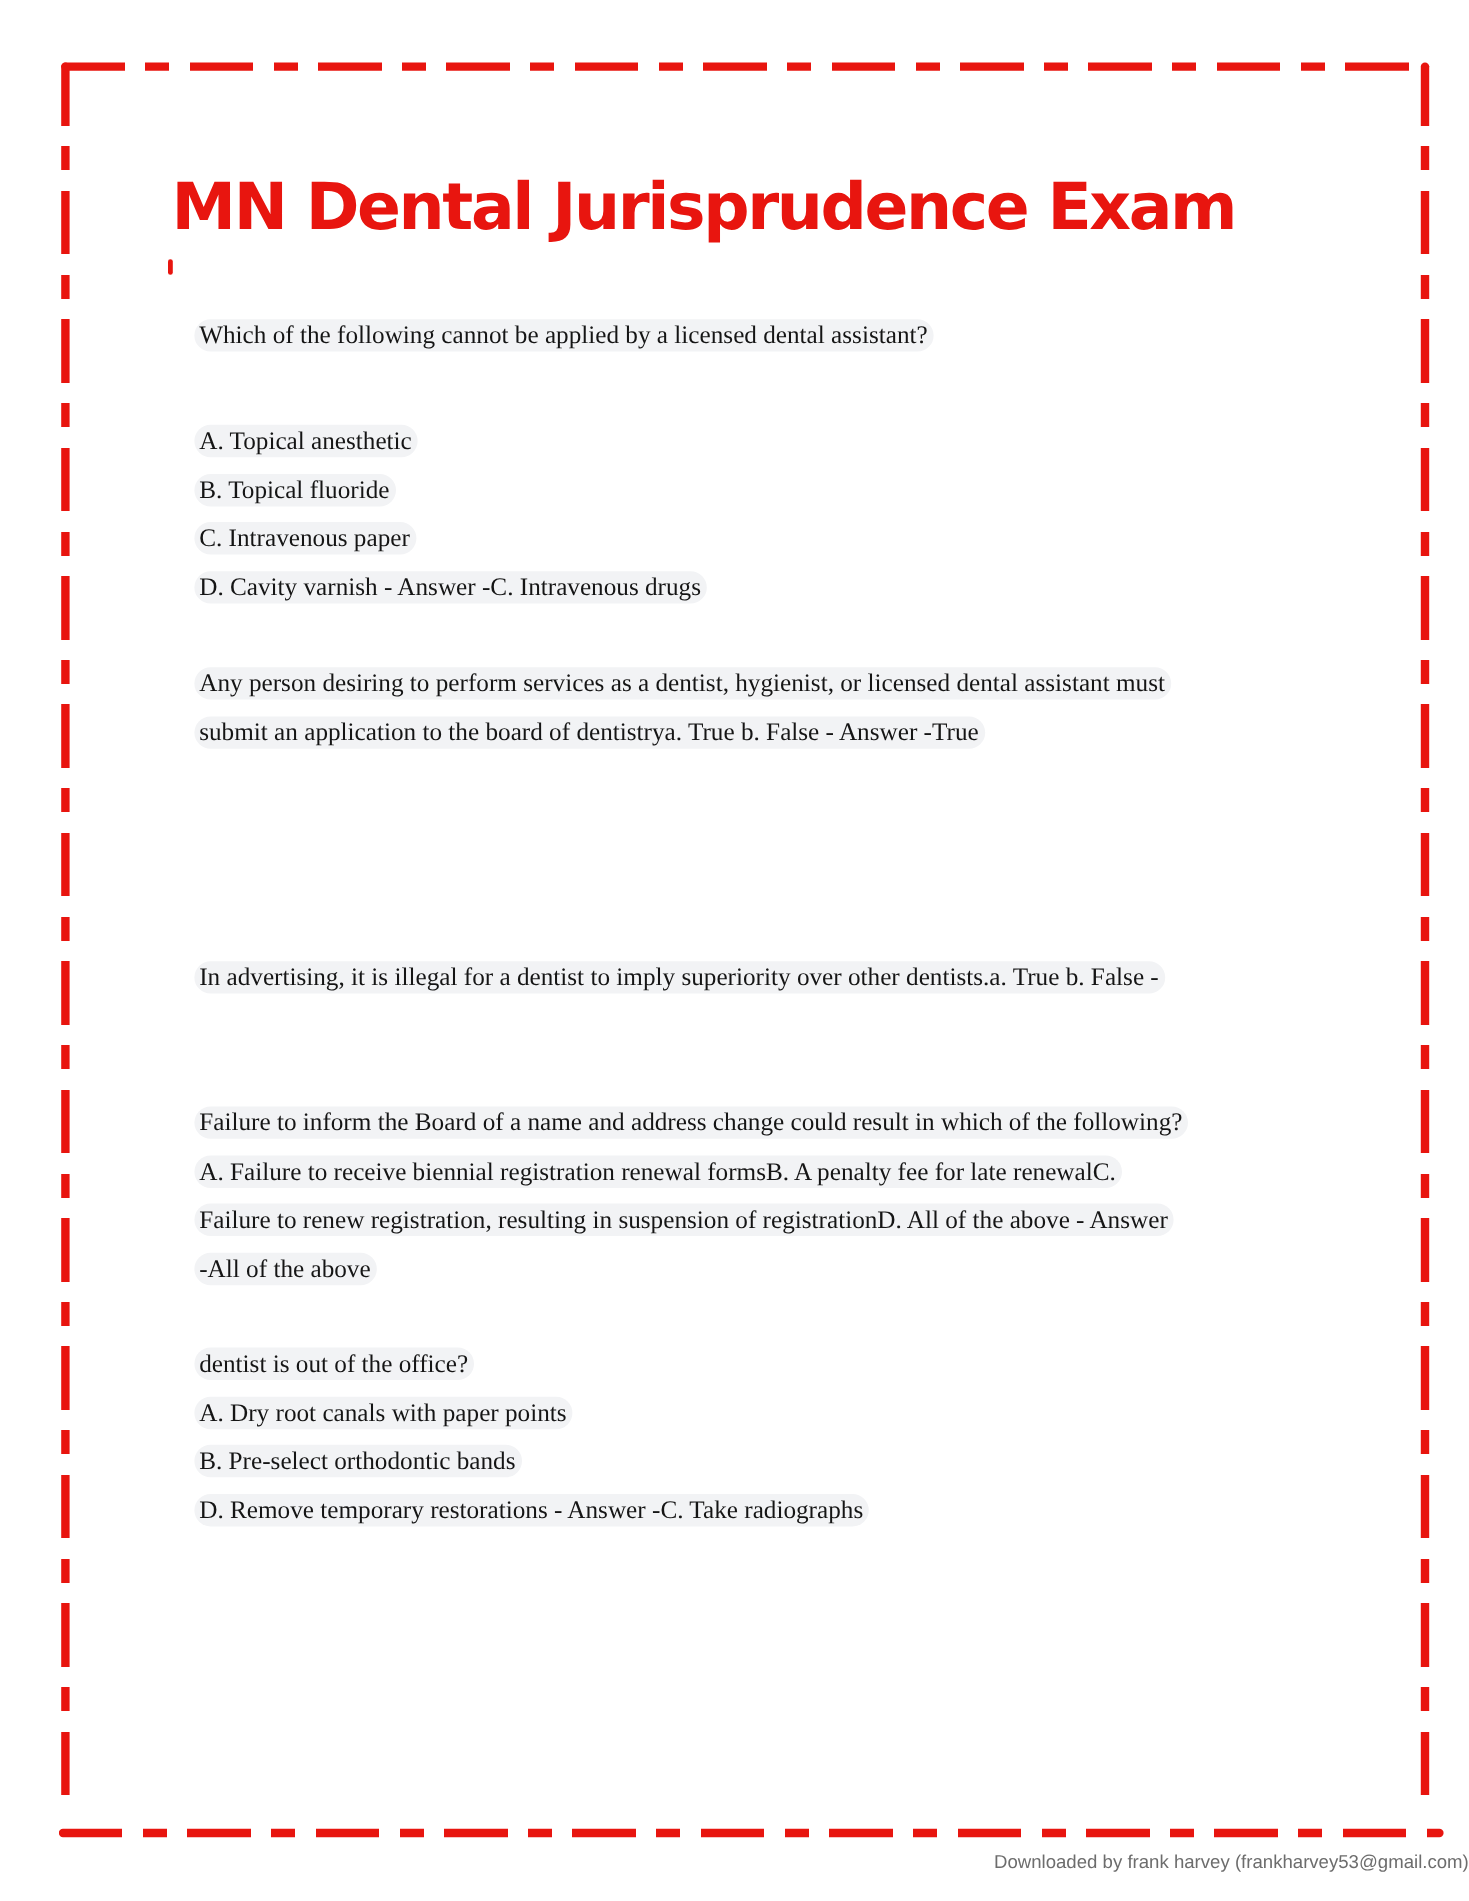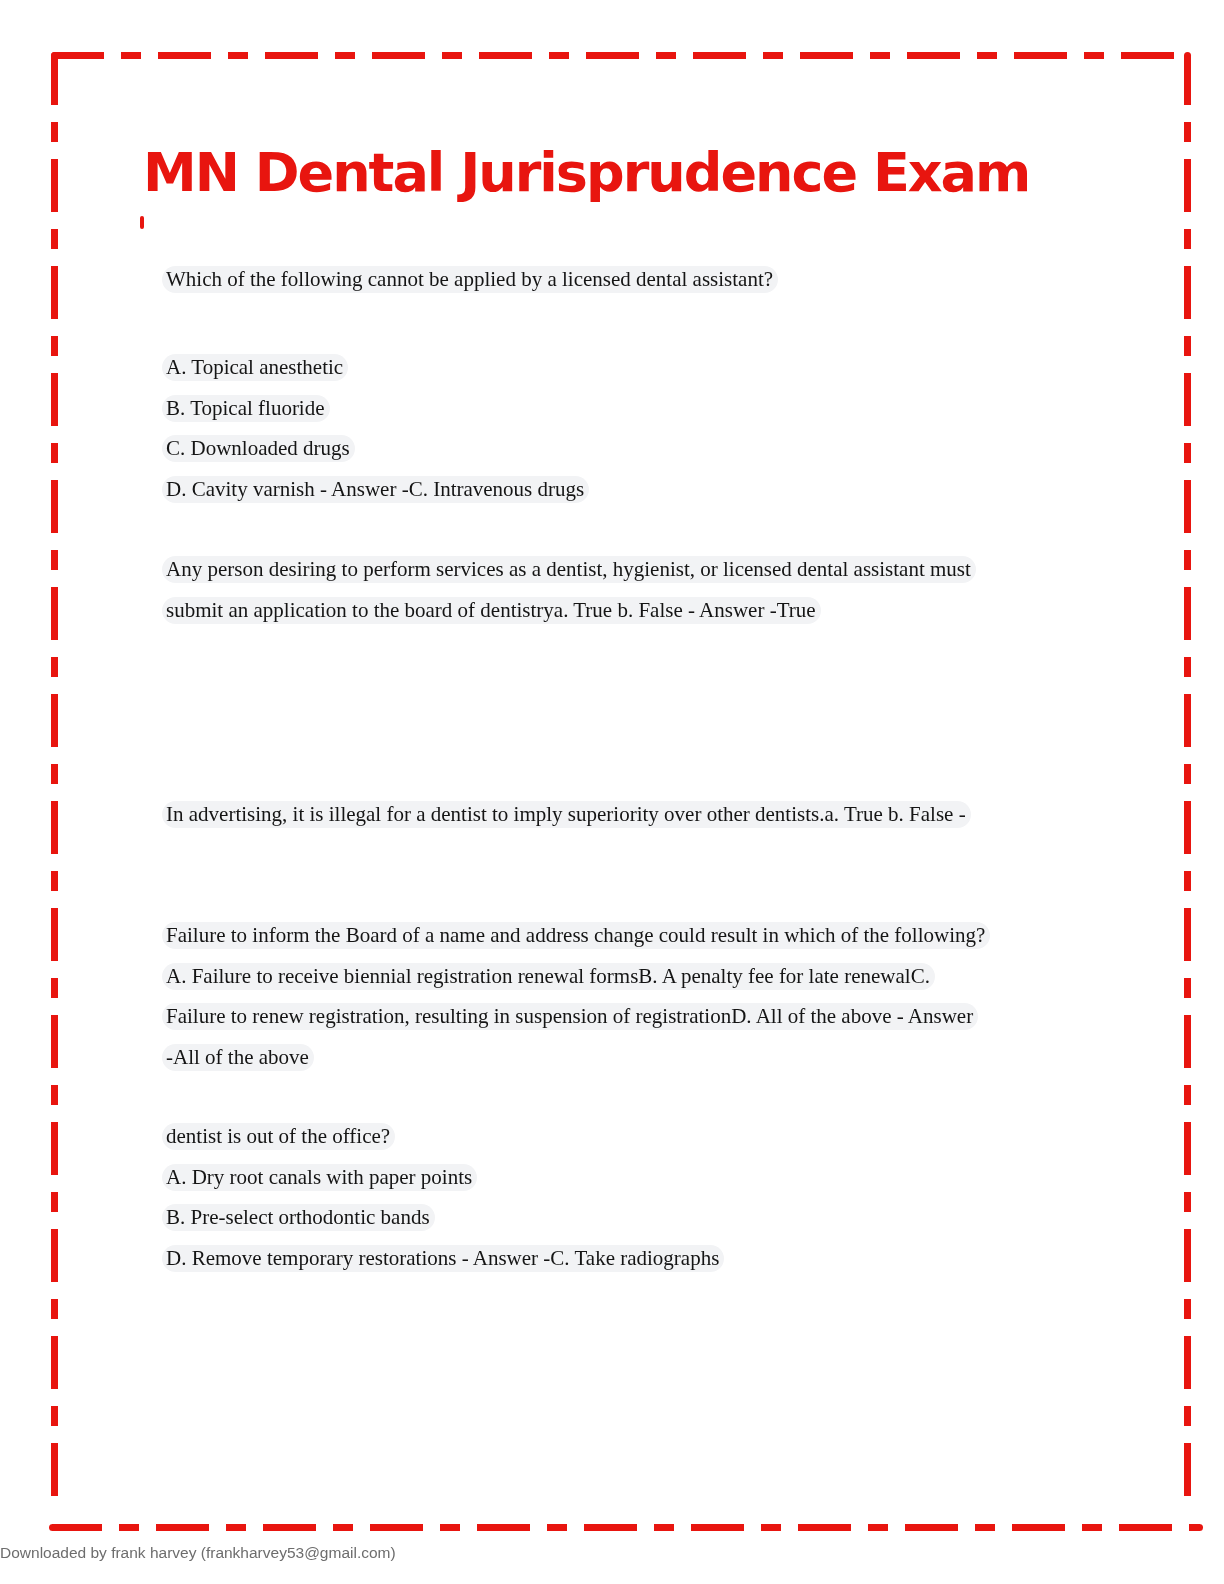--- a/index.html
+++ b/index.html
@@ -71,21 +71,21 @@
   .line > span{
     background:var(--highlight);
     padding:1px 5px 2px 4px;
   }
 
   
   .footer{
     position:absolute;
     left:0;top:1544px;
     width:1224px;
-    text-align:left;
+    text-align:right;
     font-family:"Liberation Sans","DejaVu Sans",sans-serif;
     font-size:15.5px;
     color:var(--footer-gray);
   }
 </style>
 </head>
 <body>
 
 <div class="page">
 
@@ -97,21 +97,21 @@
   <h1 class="title">MN Dental Jurisprudence Exam</h1>
   <div class="stray"></div>
 
   <section class="block" style="top:259px">
     <div class="line"><span>Which of the following cannot be applied by a licensed dental assistant?</span></div>
   </section>
 
   <section class="block" style="top:347px">
     <div class="line"><span>A. Topical anesthetic</span></div>
     <div class="line"><span>B. Topical fluoride</span></div>
-    <div class="line"><span>C. Downloaded drugs</span></div>
+    <div class="line"><span>C. Intravenous paper</span></div>
     <div class="line"><span>D. Cavity varnish - Answer -C. Intravenous drugs</span></div>
   </section>
 
   <section class="block" style="top:549px">
     <div class="line"><span>Any person desiring to perform services as a dentist, hygienist, or licensed dental assistant must</span></div>
     <div class="line"><span>submit an application to the board of dentistrya. True b. False - Answer -True</span></div>
   </section>
 
 
   <section class="block" style="top:794px">

